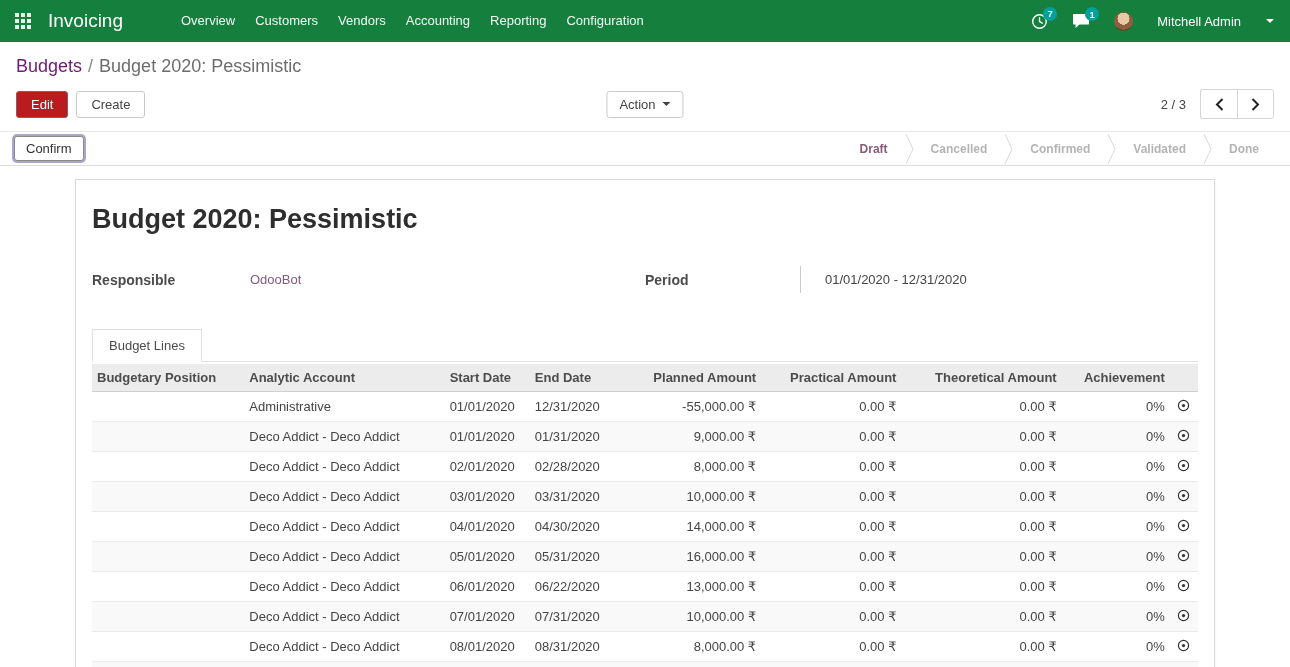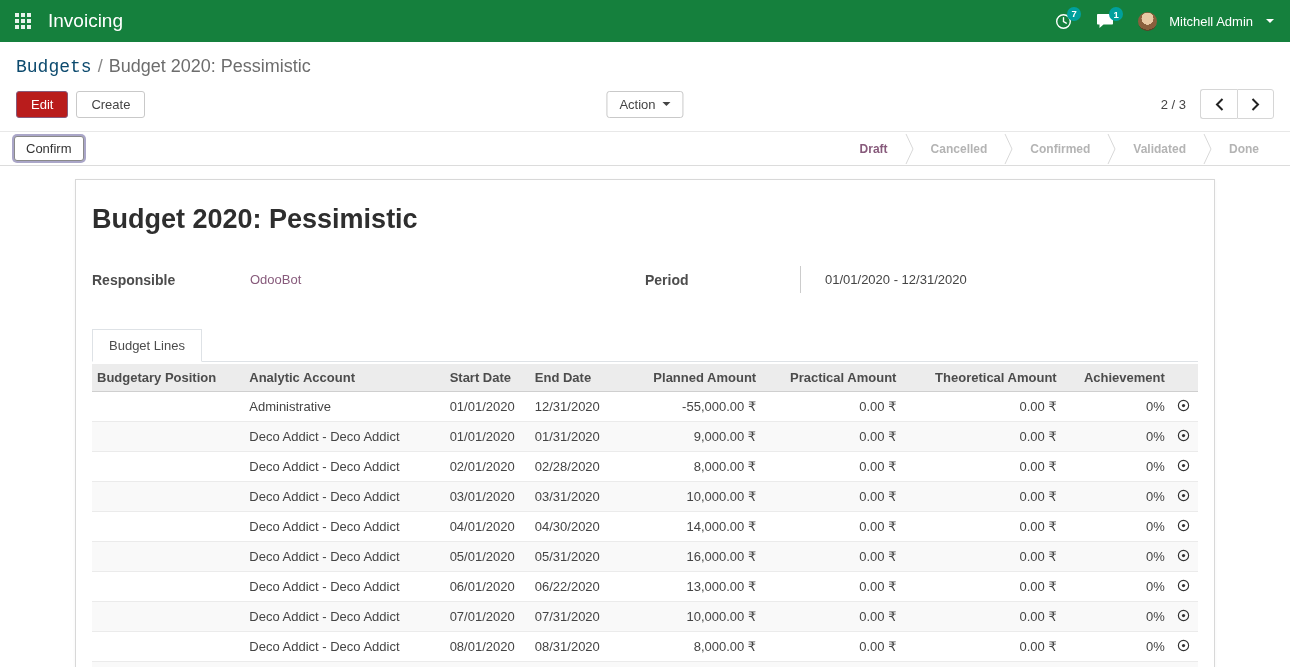--- a/index.html
+++ b/index.html
@@ -14,29 +14,29 @@
   .grid-icon { display:grid; grid-template-columns:repeat(3,4px); grid-gap:2px; }
   .grid-icon i { width:4px; height:4px; background:#fff; opacity:.9; }
   .app-name { font-size:19px; font-weight:500; margin:0 48px 0 12px; cursor:pointer; }
   .nav-menu { display:flex; height:42px; }
   .nav-item { padding:0 10px; line-height:42px; font-size:13px; color:rgba(255,255,255,.95); cursor:pointer; }
   .systray { margin-left:auto; display:flex; align-items:center; gap:24px; }
   .tray-icon { position:relative; cursor:pointer; display:flex; align-items:center; }
   .badge { position:absolute; top:-6px; right:-9px; min-width:14px; height:14px; padding:0 3px;
     background:#00A09D; color:#fff; border-radius:8px; font-size:9.5px; font-weight:700;
     display:flex; align-items:center; justify-content:center; }
-  .user-menu { display:flex; align-items:center; gap:12px; cursor:pointer; }
+  .user-menu { display:flex; align-items:center; gap:24px; cursor:pointer; }
   .avatar { width:19px; height:19px; border-radius:50%;
     background:radial-gradient(circle at 50% 35%, #e8c9a4 0 38%, #8a5f3d 39% 70%, #5d4027 71%); }
   .user-name { font-size:13px; }
   .caret-down { width:0; height:0; border-left:4px solid transparent; border-right:4px solid transparent; border-top:4px solid #fff; margin-left:1px; }
 
   
   .breadcrumb { padding:14px 16px 4px; font-size:18px; }
-  .breadcrumb .link { color:#0c4a6e; cursor:pointer; text-decoration:none;font-family:Liberation Mono, monospace; }
+  .breadcrumb .link { color:#701a75; cursor:pointer; text-decoration:none; }
   .breadcrumb .sep { color:#888; margin:0 6px; }
   .breadcrumb .current { color:#6d6d6d; }
 
   
   .control-panel { display:flex; align-items:center; padding:8px 16px 12px; position:relative; }
   .btn { font-size:13px; font-family:inherit; border-radius:3px; padding:5px 14px; cursor:pointer; border:1px solid transparent; }
   .btn-primary { background:#b91c1c; border-color:#875A7B; color:#fff; }
   .btn-secondary { background:#fff; border-color:#c9c9c9; color:#444; }
   .left-btns { display:flex; gap:8px; }
   .action-wrap { position:absolute; left:50%; transform:translateX(-50%); }
@@ -108,20 +108,28 @@
         <i></i>
         <i></i>
         <i></i>
         <i></i>
         <i></i>
         <i></i>
         <i></i>
       </span>
   </div>
   <div class="app-name">Invoicing</div>
+  <div class="nav-menu">
+    <div class="nav-item">Overview</div>
+    <div class="nav-item">Customers</div>
+    <div class="nav-item">Vendors</div>
+    <div class="nav-item">Accounting</div>
+    <div class="nav-item">Reporting</div>
+    <div class="nav-item">Configuration</div>
+  </div>
   <div class="systray">
     <div class="tray-icon">
       <svg width="17" height="17" viewBox="0 0 16 16" fill="none" stroke="#fff">
         <circle cx="8" cy="8" r="6.4" stroke-width="1.3"></circle>
         <path d="M8 4.3V8l2.6 1.6" stroke-width="1.3" stroke-linecap="round"></path>
       </svg>
       <span class="badge">7</span>
     </div>
     <div class="tray-icon">
       <svg width="18" height="16" viewBox="0 0 18 16" fill="#fff">

